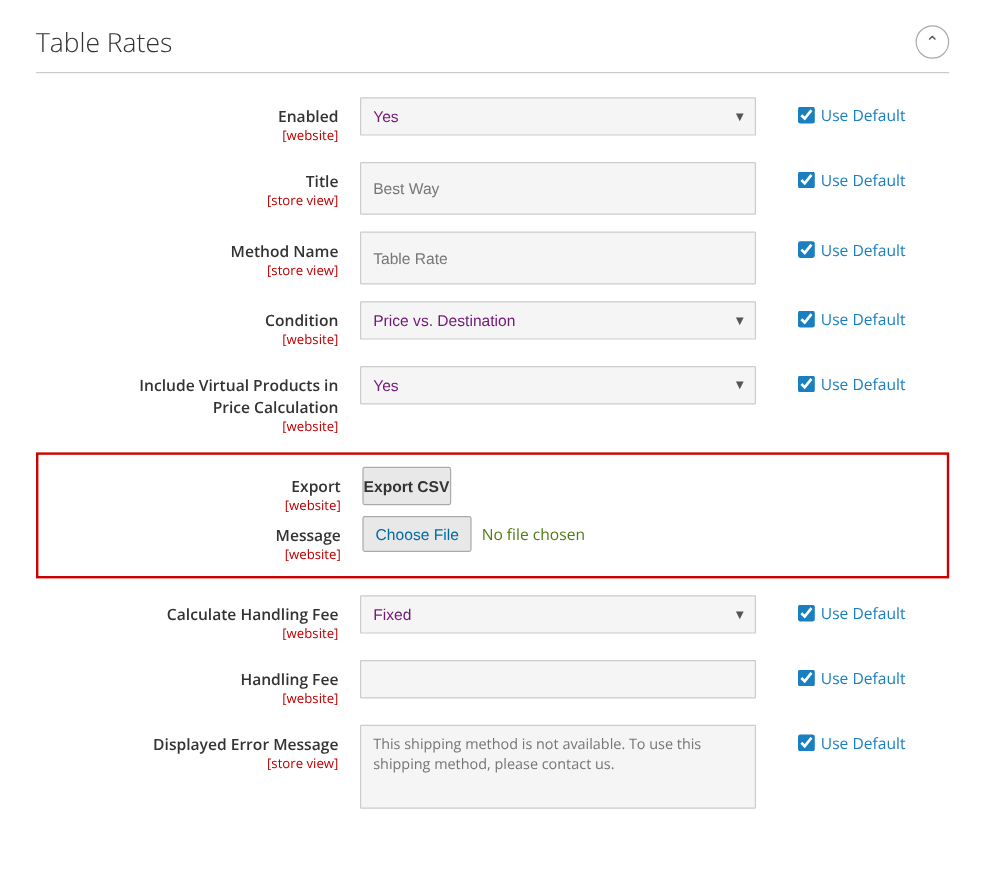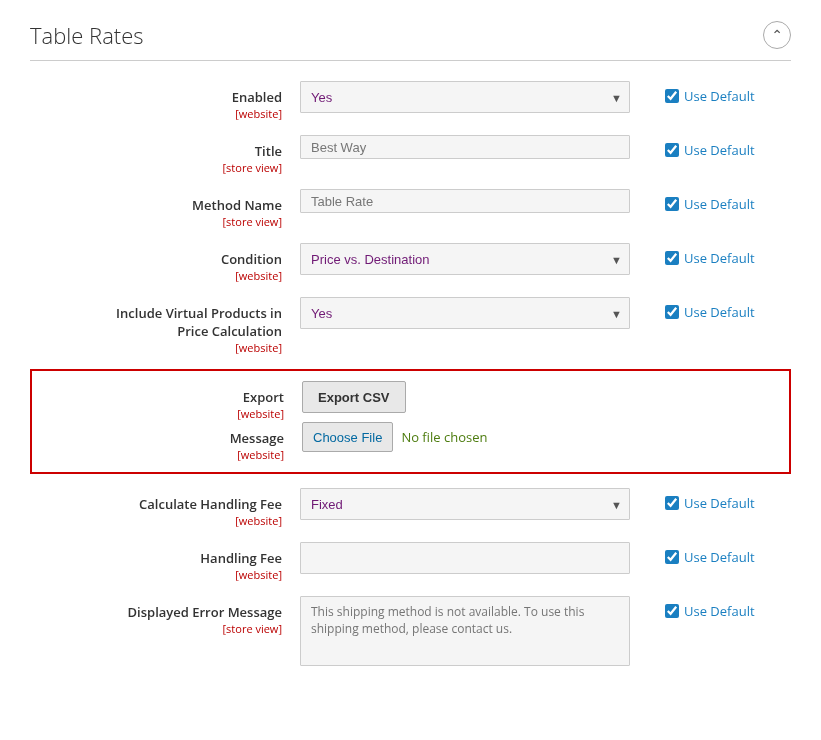--- a/index.html
+++ b/index.html
@@ -72,21 +72,21 @@
       display: block;
     }
 
     .form-control-col {
       flex: 1;
       display: flex;
       align-items: flex-start;
     }
 
     .form-input {
-      height: 24px;
+      height: 44px;
       border: 1px solid #ccc;
       background: #f5f5f5;
       padding: 0 10px;
       font-size: 13px;
       color: #777;
       border-radius: 1px;
       width: 330px;
     }
 
     .form-select-wrap {
@@ -145,21 +145,21 @@
 
     
     .highlighted-section {
       border: 2px solid #c00;
       padding: 10px 0 10px 0;
       margin-bottom: 14px;
     }
 
     .export-btn {
       height: 32px;
-      padding: 0 15px;
+      padding: 0 0;
       background: #e8e8e8;
       border: 1px solid #aaa;
       border-radius: 2px;
       font-size: 13px;
       color: #333;
       cursor: pointer;
       font-weight: 600;
     }
 
     .choose-file-btn {

